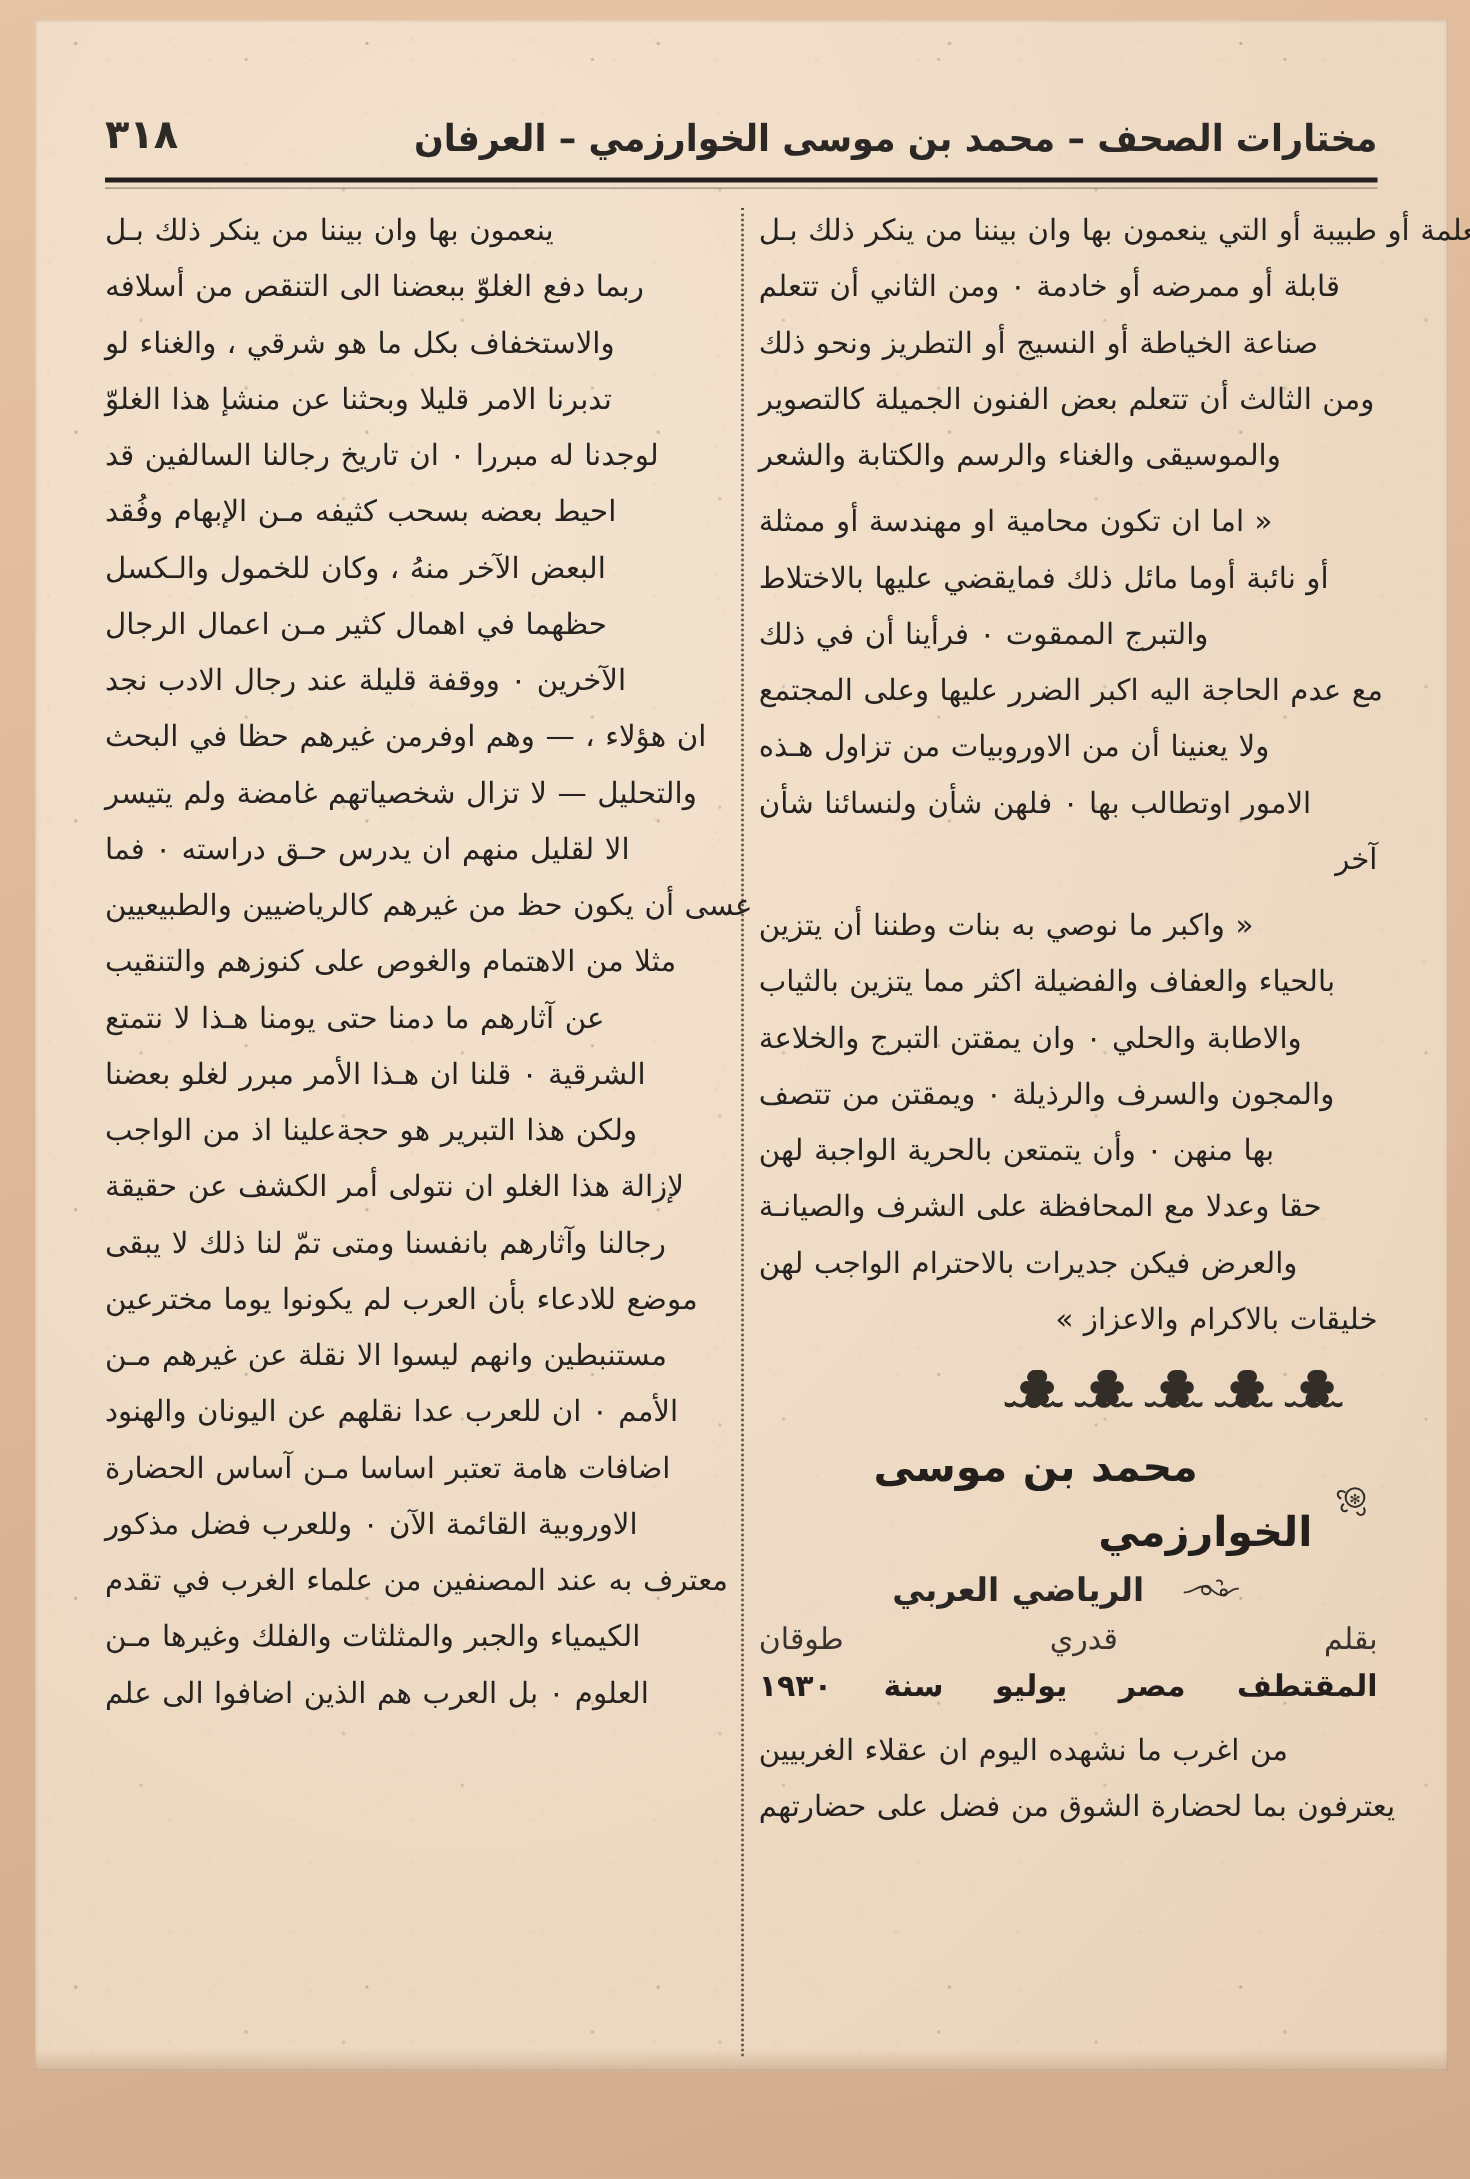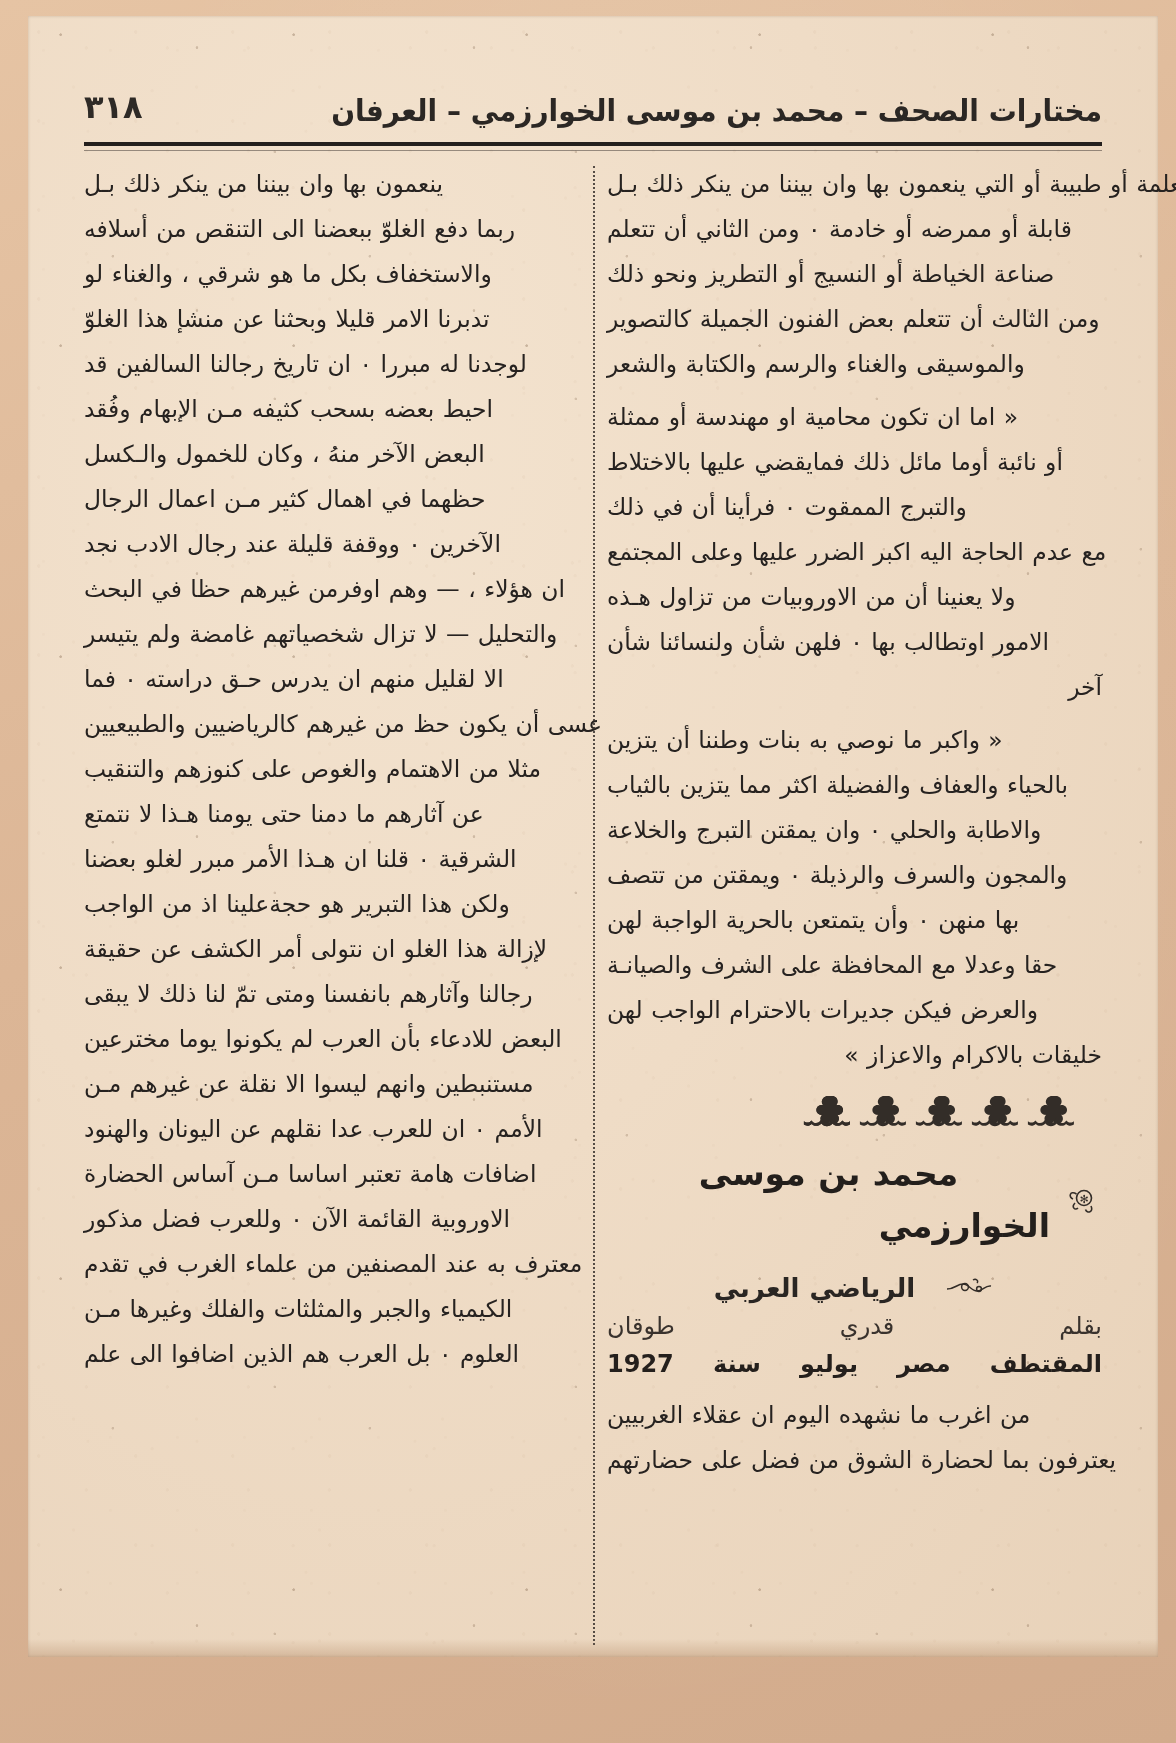--- a/index.html
+++ b/index.html
@@ -115,21 +115,21 @@
 
   
   .sig-title{
     text-align:center;font-size:33px;font-weight:700;color:#231f1c;
     line-height:52px;letter-spacing:0;
     display:flex;align-items:center;justify-content:center;gap:14px;
   }
   .sig-sub{
     text-align:center;font-size:26px;font-weight:700;color:#2a2623;
     line-height:42px;
-    display:flex;align-items:center;justify-content:center;gap:28px;margin-top:15px;
+    display:flex;align-items:center;justify-content:center;gap:28px;
   }
   .sig-by{
     text-align:center;font-size:24px;color:#39322d;line-height:34px;
   }
   .sig-src{
     text-align:center;font-size:24px;font-weight:700;color:#241f1c;
     line-height:42px;
   }
   .flourish{color:#2f2925;line-height:0;}
 
@@ -264,21 +264,21 @@
                 <circle cx="36" cy="13" r="2.4"></circle>
                 <path d="M30 4 C33 2 36 5 34 7"></path>
               </g>
             </svg>
           </span>
           <span>الرياضي العربي</span>
         </div>
 
         <div class="sig-by">بقلم قدري طوقان</div>
 
-        <div class="sig-src">المقتطف مصر يوليو سنة 1927</div>
+        <div class="sig-src">المقتطف مصر يوليو سنة ١٩٣٠</div>
 
         <div class="gap-sm"></div>
         <div class="para">
           <div class="j">
               <span>من اغرب ما نشهده اليوم ان عقلاء الغربيين</span>
             </div>
           <div class="j">
               <span>يعترفون بما لحضارة الشوق من فضل على حضارتهم</span>
             </div>
         </div>
@@ -339,21 +339,21 @@
           <div class="j">
               <span>ولكن هذا التبرير هو حجةعلينا اذ من الواجب</span>
             </div>
           <div class="j">
               <span>لإزالة هذا الغلو ان نتولى أمر الكشف عن حقيقة</span>
             </div>
           <div class="j">
               <span>رجالنا وآثارهم بانفسنا ومتى تمّ لنا ذلك لا يبقى</span>
             </div>
           <div class="j">
-              <span>البعض للادعاء بأن العرب لم يكونوا يوما مخترعين</span>
+              <span>موضع للادعاء بأن العرب لم يكونوا يوما مخترعين</span>
             </div>
           <div class="j">
               <span>مستنبطين وانهم ليسوا الا نقلة عن غيرهم مـن</span>
             </div>
           <div class="j">
               <span>الأمم ٠ ان للعرب عدا نقلهم عن اليونان والهنود</span>
             </div>
           <div class="j">
               <span>اضافات هامة تعتبر اساسا مـن آساس الحضارة</span>
             </div>

